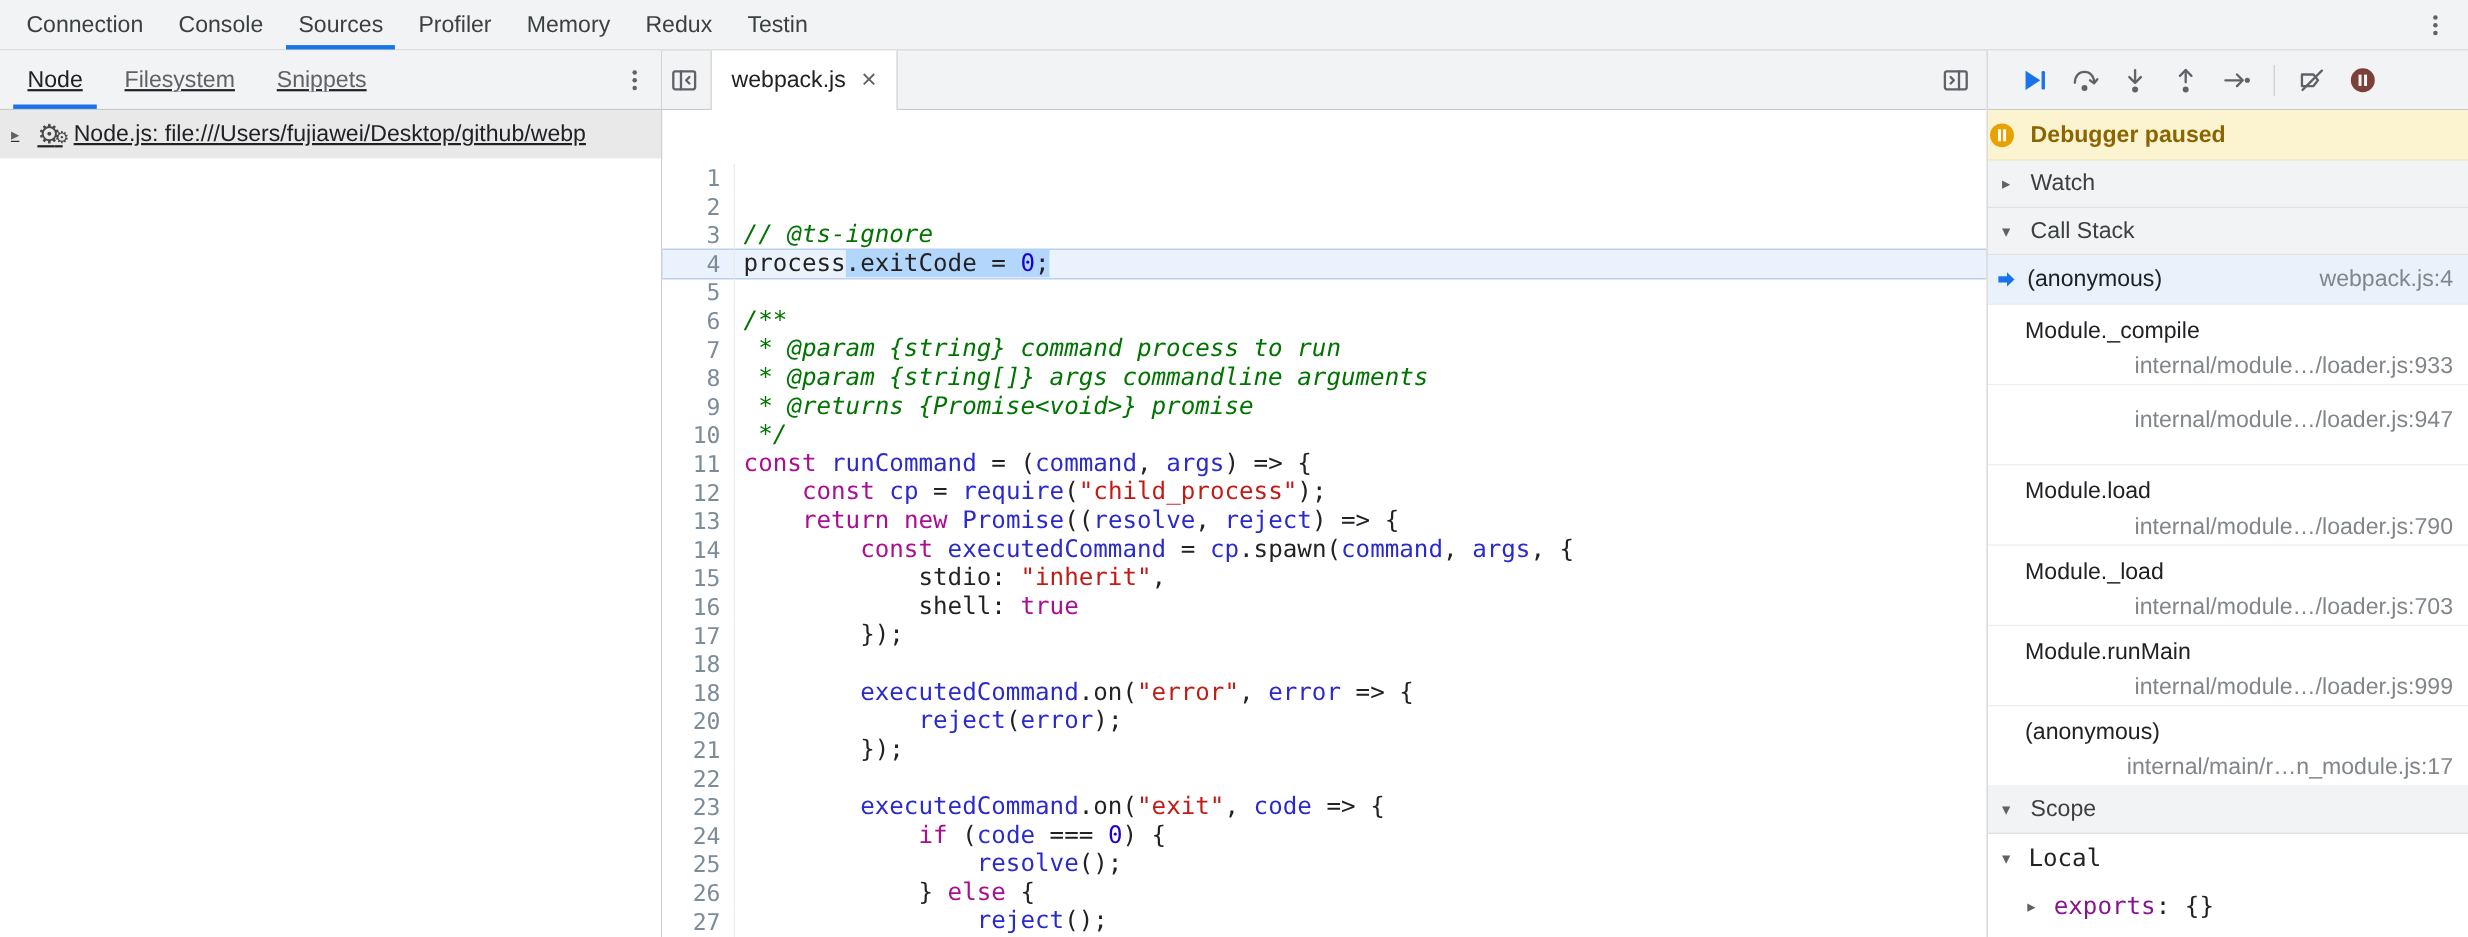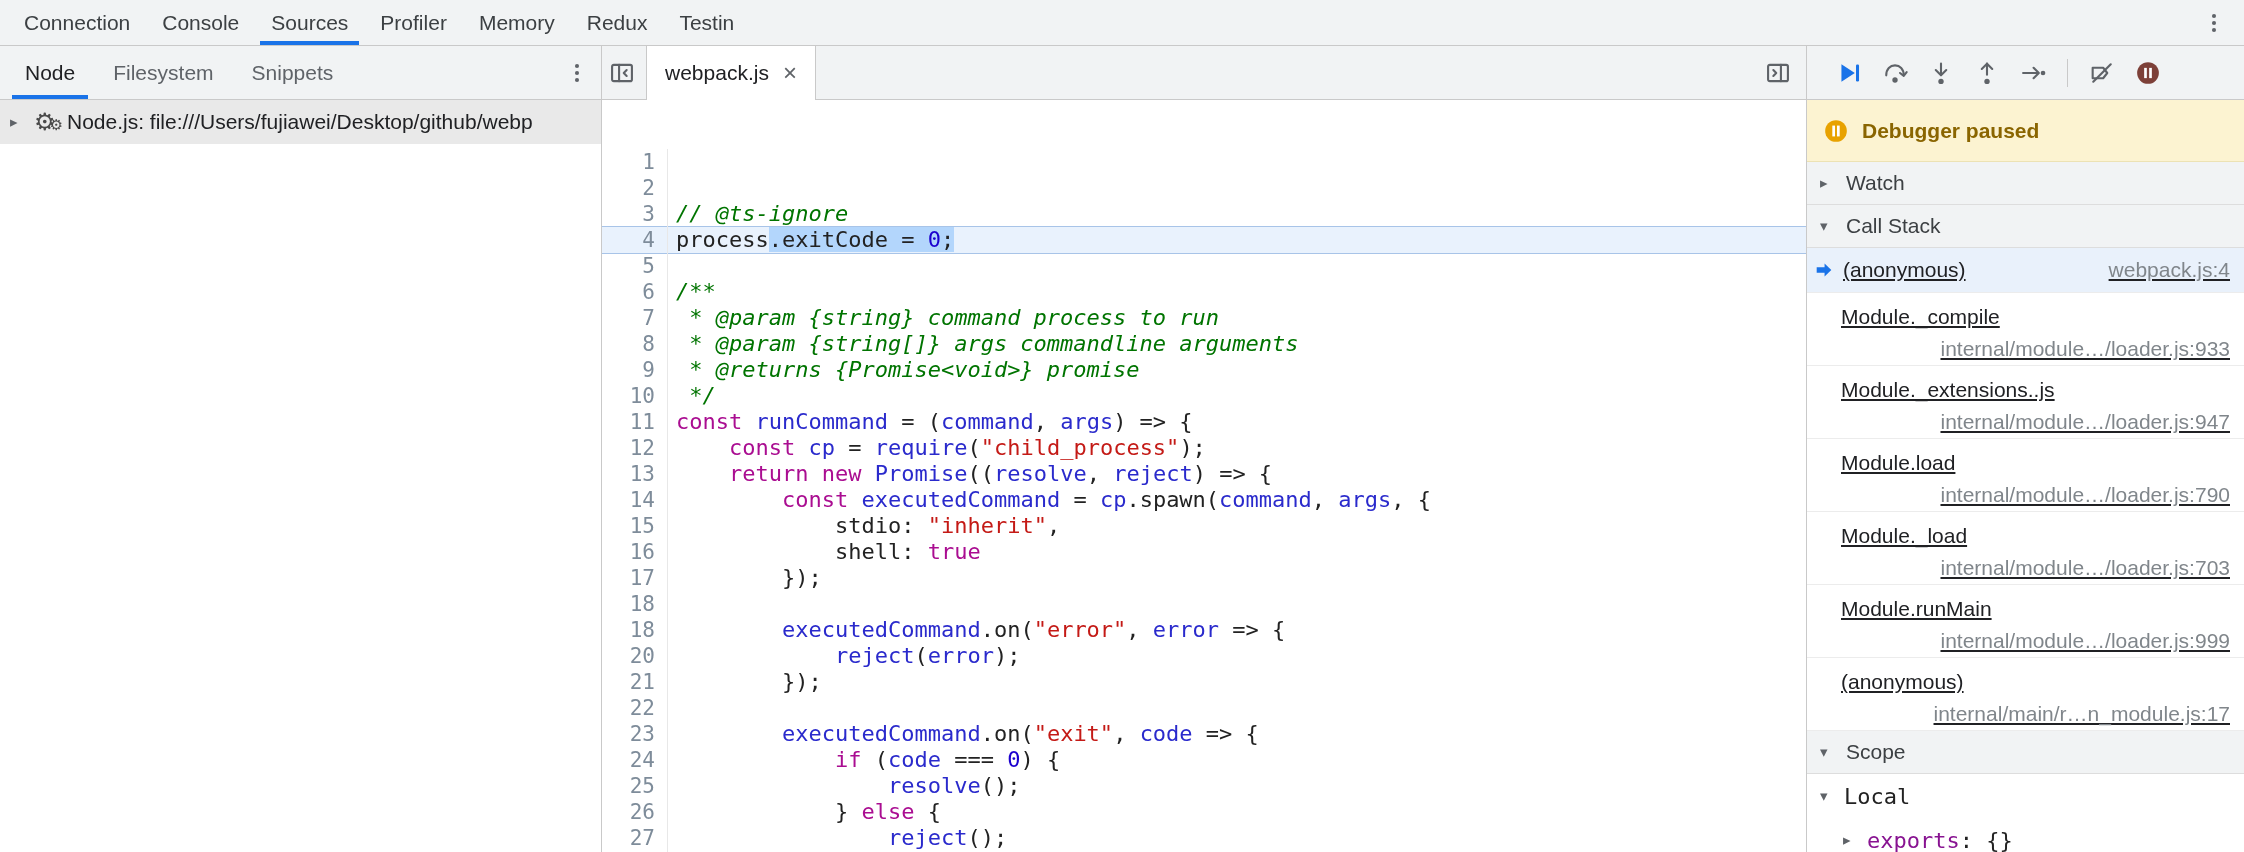--- a/index.html
+++ b/index.html
@@ -10,21 +10,21 @@
   .main-tabbar { height: 46px; background: var(--toolbar-bg); border-bottom: 1px solid var(--border); display: flex; align-items: stretch; padding-left: 8px; gap: 28px; }
   .main-tabbar .tabs { display: flex; }
   .main-tabbar .tab { padding: 0 16px; display: flex; align-items: center; font-size: 21px; color: var(--tab-text); position: relative; white-space: nowrap; }
   .main-tabbar .tab.active::after { content:""; position:absolute; left:5px; right:5px; bottom:0; height:4px; background: var(--accent); }
   .icon-btn { width: 40px; height: 100%; display: flex; align-items: center; justify-content: center; flex: none; }
   .main-tabbar .more { margin-left: auto; margin-right: 10px; }
 
   .body-row { display: flex; height: 806px; }
 
   
-  .left-col { width: 602px; flex: none; border-right: 1px solid var(--border); display: flex; flex-direction: column; background: #fff; }
+  .left-col { width: 602px; flex: none; border-right: 1px solid var(--border); display: flex; flex-direction: column; background: #fff; text-decoration: underline; }
   .subtabbar { height: 54px; flex: none; background: var(--toolbar-bg); border-bottom: 1px solid var(--border); display: flex; align-items: stretch; padding-left: 6px; }
   .subtabbar .tabs { display: flex; }
   .subtabbar .tab { padding: 0 19px; display: flex; align-items: center; font-size: 21px; color: var(--subtle-text); position: relative; }
   .subtabbar .tab.active { color: #202124; }
   .subtabbar .tab.active::after { content:""; position:absolute; left:6px; right:6px; bottom:0; height:4px; background: var(--accent); }
   .subtabbar .more { margin-left: auto; margin-right: 4px; }
   .tree-item { height: 44px; background: var(--tree-row-bg); display: flex; align-items: center; font-size: 21px; color: #202124; padding-left: 10px; white-space: nowrap; overflow: hidden; }
   .tree-item .tri { color: var(--subtle-text); font-size: 15px; width: 24px; flex: none; }
   .tree-item .gear { font-size: 24px; color: #4a4a4a; margin-right: 10px; flex: none; letter-spacing: -6px; }
   .tree-item .gear .small { font-size: 15px; }
@@ -48,27 +48,27 @@
   .tok.c { color: var(--cmt); font-style: italic; }
   .tok.p { color: var(--code-text); }
   .tok.sel { background: var(--exec-sel-bg); }
 
   
   .right-col { width: 438px; flex: none; border-left: 1px solid var(--border); display: flex; flex-direction: column; background: #fff; overflow: hidden; }
   .debug-toolbar { height: 54px; flex: none; background: var(--toolbar-bg); border-bottom: 1px solid var(--border); display: flex; align-items: center; gap: 6px; padding: 0 8px 0 22px; }
   .dbg-btn { width: 40px; height: 40px; display: flex; align-items: center; justify-content: center; flex: none; }
   .debug-toolbar .sep { width: 1px; height: 28px; background: #c9c9c9; margin: 0 8px; flex: none; }
 
-  .paused-banner { height: 62px; flex: none; background: var(--banner-bg); border-bottom: 1px solid #ece2b4; display: flex; align-items: center; gap: 13px; padding-left: 16px; }
+  .paused-banner { height: 46px; flex: none; background: var(--banner-bg); border-bottom: 1px solid #ece2b4; display: flex; align-items: center; gap: 13px; padding-left: 0; }
   .paused-banner .label { font-size: 21px; font-weight: bold; color: var(--banner-text); }
 
   .section-h { height: 43px; flex: none; background: var(--section-bg); border-bottom: 1px solid #dddddd; display: flex; align-items: center; gap: 11px; padding-left: 13px; font-size: 21px; color: #3c4043; }
   .tri { font-size: 15px; color: var(--subtle-text); width: 15px; flex: none; font-style: normal; font-family: "Liberation Sans", sans-serif; }
 
-  .call-stack-list { background: #fff; flex: none; text-decoration: underline; }
+  .call-stack-list { background: #fff; flex: none; }
   .frame { border-bottom: 1px solid #ececec; font-size: 21px; color: #202124; padding: 12px 14px 10px 34px; height: 73px; }
   .frame .fname { display: block; }
   .frame .floc { display: block; text-align: right; margin-top: 8px; }
   .floc { color: var(--frame-loc); font-size: 21px; }
   .frame.inline { display: flex; align-items: center; height: 45px; padding: 0 14px 0 8px; background: var(--sel-frame-bg); }
   .frame.inline .marker { width: 28px; flex: none; display: flex; align-items: center; }
   .frame.inline .fname { display: inline; margin-right: auto; }
   .frame.inline .floc { display: inline; margin-top: 0; }
 
   .scope-row { height: 44px; flex: none; display: flex; align-items: center; gap: 9px; padding-left: 13px; font-family: "DejaVu Sans Mono", monospace; font-size: 22px; color: #222; }
@@ -261,21 +261,20 @@
               </svg>
             </span>
             <span class="fname">(anonymous)</span>
             <span class="floc">webpack.js:4</span>
           </div>
           <div class="frame">
             <span class="fname">Module._compile</span>
             <span class="floc">internal/module…/loader.js:933</span>
           </div>
           <div class="frame">
-            <span class="fname">Module._extensions..js</span>
             <span class="floc">internal/module…/loader.js:947</span>
           </div>
           <div class="frame">
             <span class="fname">Module.load</span>
             <span class="floc">internal/module…/loader.js:790</span>
           </div>
           <div class="frame">
             <span class="fname">Module._load</span>
             <span class="floc">internal/module…/loader.js:703</span>
           </div>

